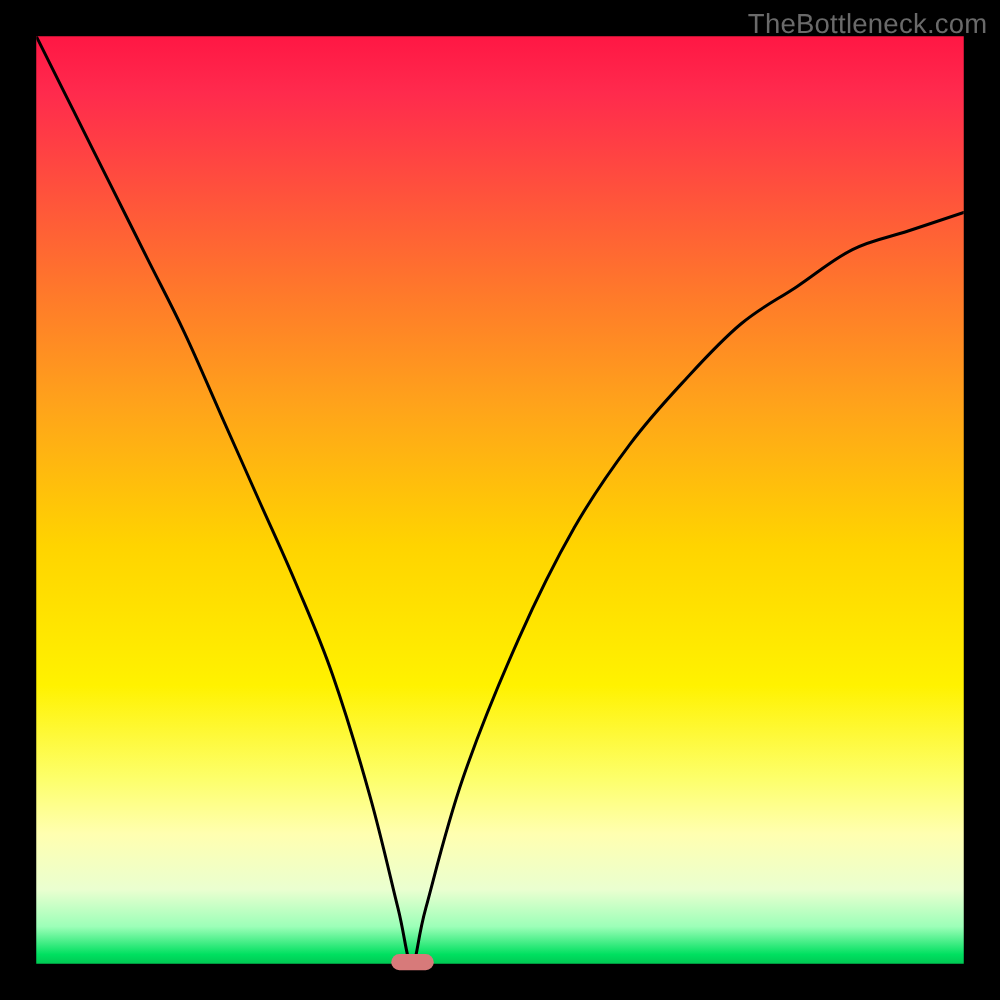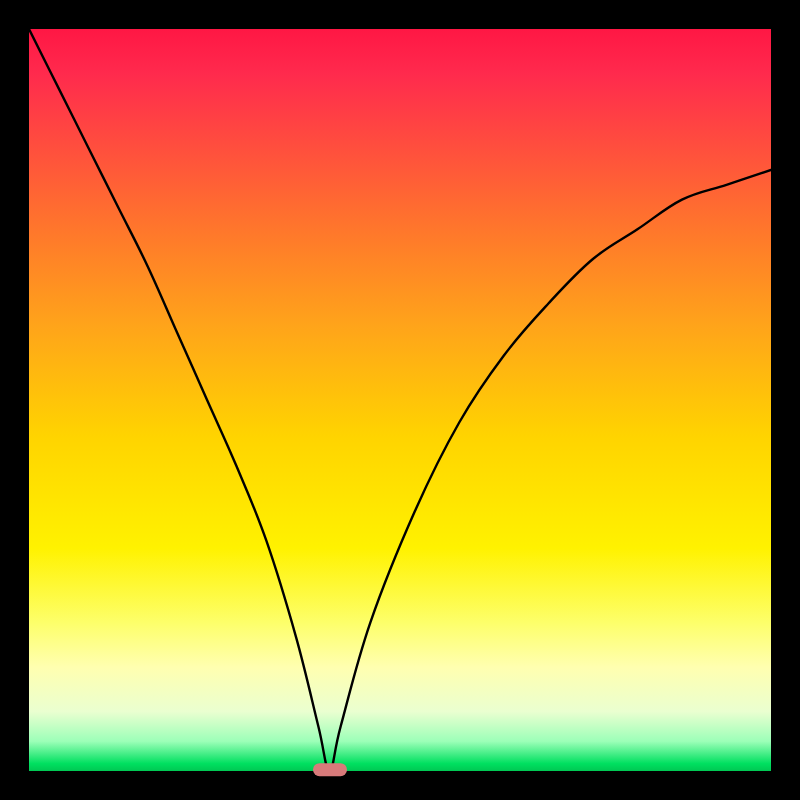--- a/index.html
+++ b/index.html
@@ -63,20 +63,21 @@
     color: #6a6a6a;
     font-size: 22px;
     letter-spacing: 0.2px;
     user-select: none;
   }
 </style>
 </head>
 <body>
 
 <div class="frame">
+  <div class="watermark">TheBottleneck.com</div>
 
   <div class="plot">
     <svg class="curve" viewBox="0 0 742 742" preserveAspectRatio="none">
       <path id="curve-path" fill="none" stroke="#000" stroke-width="2.4" stroke-linecap="round" stroke-linejoin="round" d="M 0,0 C 5.3424,10.684800000000003 18.9952,37.99040000000001 29.68,59.360000000000014 C 40.3648,80.72960000000002 48.675200000000004,97.35040000000002 59.36,118.72000000000003 C 70.0448,140.08960000000002 78.3552,156.71040000000005 89.03999999999999,178.08000000000004 C 99.72479999999999,199.44960000000003 108.0352,214.73479999999995 118.72,237.43999999999994 C 129.4048,260.14519999999993 137.7152,280.17920000000004 148.4,304.22 C 159.0848,328.2608 167.3952,346.9592 178.07999999999998,371 C 188.76479999999998,395.0408 197.07520000000002,412.40360000000004 207.76000000000002,437.78000000000003 C 218.44480000000001,463.1564 226.7552,481.26120000000003 237.44,511.98 C 248.1248,542.6988 257.7708,575.0500000000001 267.12,608.44 C 276.4692,641.83 283.3698,673.4392 289.38,697.48 C 295.3902,721.5208 296.50320000000005,742 300.51000000000005,742 C 304.51680000000005,742 304.2942,724.192 311.64,697.48 C 318.9858,670.768 327.964,632.3324 341.32,593.6 C 354.676,554.8676 369.81280000000004,518.3612 385.84000000000003,482.3 C 401.8672,446.2388 414.33279999999996,421.30760000000004 430.35999999999996,393.26000000000005 C 446.38719999999995,365.21240000000006 458.8528,347.84959999999995 474.88,326.47999999999996 C 490.9072,305.11039999999997 503.3728,291.9028 519.4,274.54 C 535.4272,257.1772 547.8928,243.37600000000003 563.92,230.02000000000004 C 579.9472,216.66400000000004 592.4128,211.02480000000006 608.4399999999999,200.34000000000003 C 624.4671999999999,189.6552 636.9328,178.6736 652.96,170.65999999999997 C 668.9872,162.64639999999994 681.4527999999999,161.16239999999993 697.4799999999999,155.81999999999994 C 713.5071999999999,150.47759999999994 733.9864,143.6511999999999 742,140.9799999999999"></path>
     </svg>
     <div id="marker" class="marker" style="left: 300.51px; background: rgb(215, 122, 122);"></div>
   </div>
 </div>
 
 </body></html>

